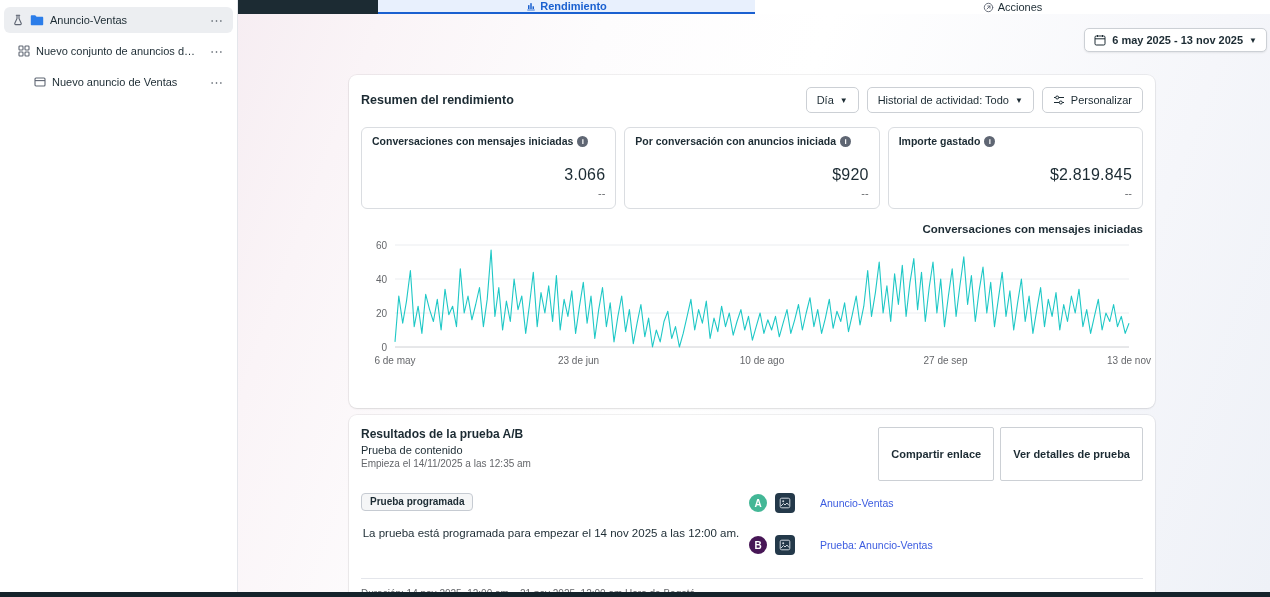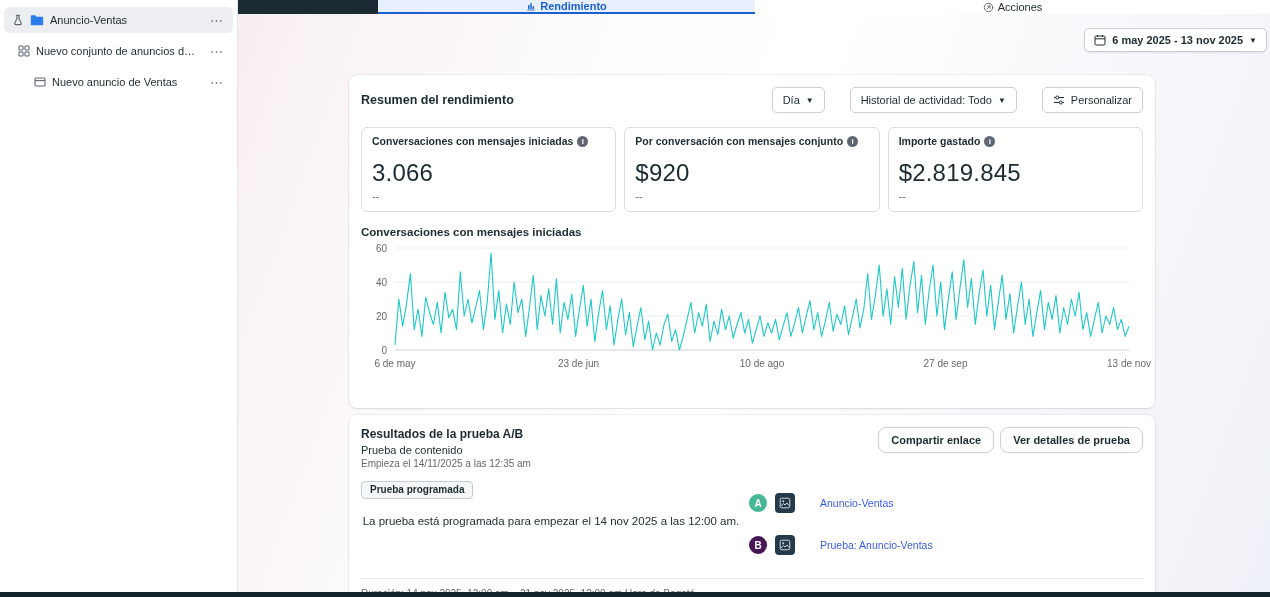--- a/index.html
+++ b/index.html
@@ -27,47 +27,47 @@
   .tab-performance{left:141px;width:377px;background:#e8f0fd;color:#1a60d0;font-weight:700;border-bottom:2px solid #1a60d0;text-align:right;}
   .tab-actions{left:518px;right:0;color:#1c2b33;}
   
   .date-btn{position:absolute;top:28px;right:3px;height:22px;display:flex;align-items:center;gap:6px;padding:0 9px;
     background:#fff;border:1px solid #ccd0d5;border-radius:5px;font-size:11px;font-weight:700;color:#1c2b33;
     box-shadow:0 1px 2px rgba(0,0,0,.08);cursor:pointer;z-index:5;}
   .caret{font-size:8px;color:#1c2b33;}
   
   .card{position:absolute;left:112px;width:806px;background:#fff;border-radius:8px;
     box-shadow:0 0 0 1px rgba(0,0,0,.05),0 1px 2px rgba(0,0,0,.08);}
-  .card-performance{top:75px;height:333px;}
+  .card-performance{top:75px;height:333px;text-align:right;}
   .card-ab{top:415px;height:215px;}
   
   .perf-header{display:flex;align-items:center;justify-content:space-between;padding:12px 12px 0 12px;}
   .perf-title{font-size:12.5px;font-weight:700;}
-  .controls{display:flex;gap:25px;}
+  .controls{display:flex;gap:8px;}
   .ctl-btn{height:24px;display:flex;align-items:center;gap:6px;padding:0 10px;border:1px solid #ccd0d5;border-radius:5px;
     background:#fff;font-size:11px;color:#1c2b33;cursor:pointer;white-space:nowrap;}
   .metrics{display:flex;gap:8px;margin:14px 12px 0;}
   .metric{flex:1;border:1px solid #dadde1;border-radius:6px;padding:7px 10px 9px;background:#fff;min-width:0;}
   .metric-label{font-size:10.5px;font-weight:700;color:#1c2b33;display:flex;gap:4px;align-items:center;white-space:nowrap;overflow:hidden;}
   .info{width:11px;height:11px;border-radius:50%;background:#5f6673;color:#fff;font-size:8px;font-weight:700;
     display:inline-flex;align-items:center;justify-content:center;flex:none;cursor:pointer;}
   .info::after{content:"i";}
-  .metric-value{font-size:24px;color:#1c2b33;margin-top:12px;letter-spacing:.2px;}
+  .metric-value{font-size:16px;color:#1c2b33;margin-top:19px;letter-spacing:.2px;}
   .metric-sub{font-size:11px;color:#65676b;margin-top:3px;}
   .chart-title{margin:14px 12px 0;font-size:11.5px;font-weight:700;}
   .chart-wrap{margin:4px 0 0 10px;}
   #chart-svg{width:790px;height:132px;overflow:visible;display:block;}
   .tick{font-size:10px;fill:#65676b;font-family:"Liberation Sans",sans-serif;}
   
   .ab-header{display:flex;justify-content:space-between;padding:12px 12px 0;}
   .ab-title{font-size:12px;font-weight:700;}
   .ab-sub{font-size:11px;margin-top:3px;}
   .ab-note{font-size:10px;color:#65676b;margin-top:2px;}
   .ab-buttons{display:flex;gap:6px;align-items:flex-start;}
-  .btn-secondary{height:24px;padding:0 12px;border:1px solid #ccd0d5;border-radius:8px;background:#fff;
+  .btn-secondary{height:24px;padding:14px 12px;border:1px solid #ccd0d5;border-radius:2px;background:#fff;
     font-size:11px;font-weight:700;color:#1c2b33;display:flex;align-items:center;cursor:pointer;white-space:nowrap;}
   .badge{display:inline-block;margin:12px 0 0 12px;padding:2px 8px 3px;border:1px solid #c6cbd2;border-radius:4px;
     background:#f5f6f7;font-size:10px;font-weight:700;color:#1c2b33;}
   .ab-message{margin:15px 12px 0;font-size:11.5px;color:#1c2b33;max-width:380px;line-height:1.35;text-align:center;}
   .variants{position:absolute;left:400px;top:78px;display:flex;flex-direction:column;gap:22px;}
   .variant{display:flex;align-items:center;}
   .avatar{width:18px;height:18px;border-radius:50%;color:#fff;font-size:10px;font-weight:700;
     display:flex;align-items:center;justify-content:center;flex:none;background:#888;}
   .thumb{width:20px;height:20px;border-radius:4px;background:#24394a;display:flex;align-items:center;justify-content:center;margin-left:8px;flex:none;}
   .variant-link{font-size:10.5px;color:#3c5ce0;cursor:pointer;margin-left:25px;white-space:nowrap;}
@@ -186,21 +186,21 @@
       <div class="metric">
         <div class="metric-label">
           <span>Conversaciones con mensajes iniciadas</span>
           <span class="info"></span>
         </div>
         <div class="metric-value">3.066</div>
         <div class="metric-sub">--</div>
       </div>
       <div class="metric">
         <div class="metric-label">
-          <span>Por conversación con mensajes conjunto</span>
+          <span>Por conversación con anuncios iniciada</span>
           <span class="info"></span>
         </div>
         <div class="metric-value">$920</div>
         <div class="metric-sub">--</div>
       </div>
       <div class="metric">
         <div class="metric-label">
           <span>Importe gastado</span>
           <span class="info"></span>
         </div>

